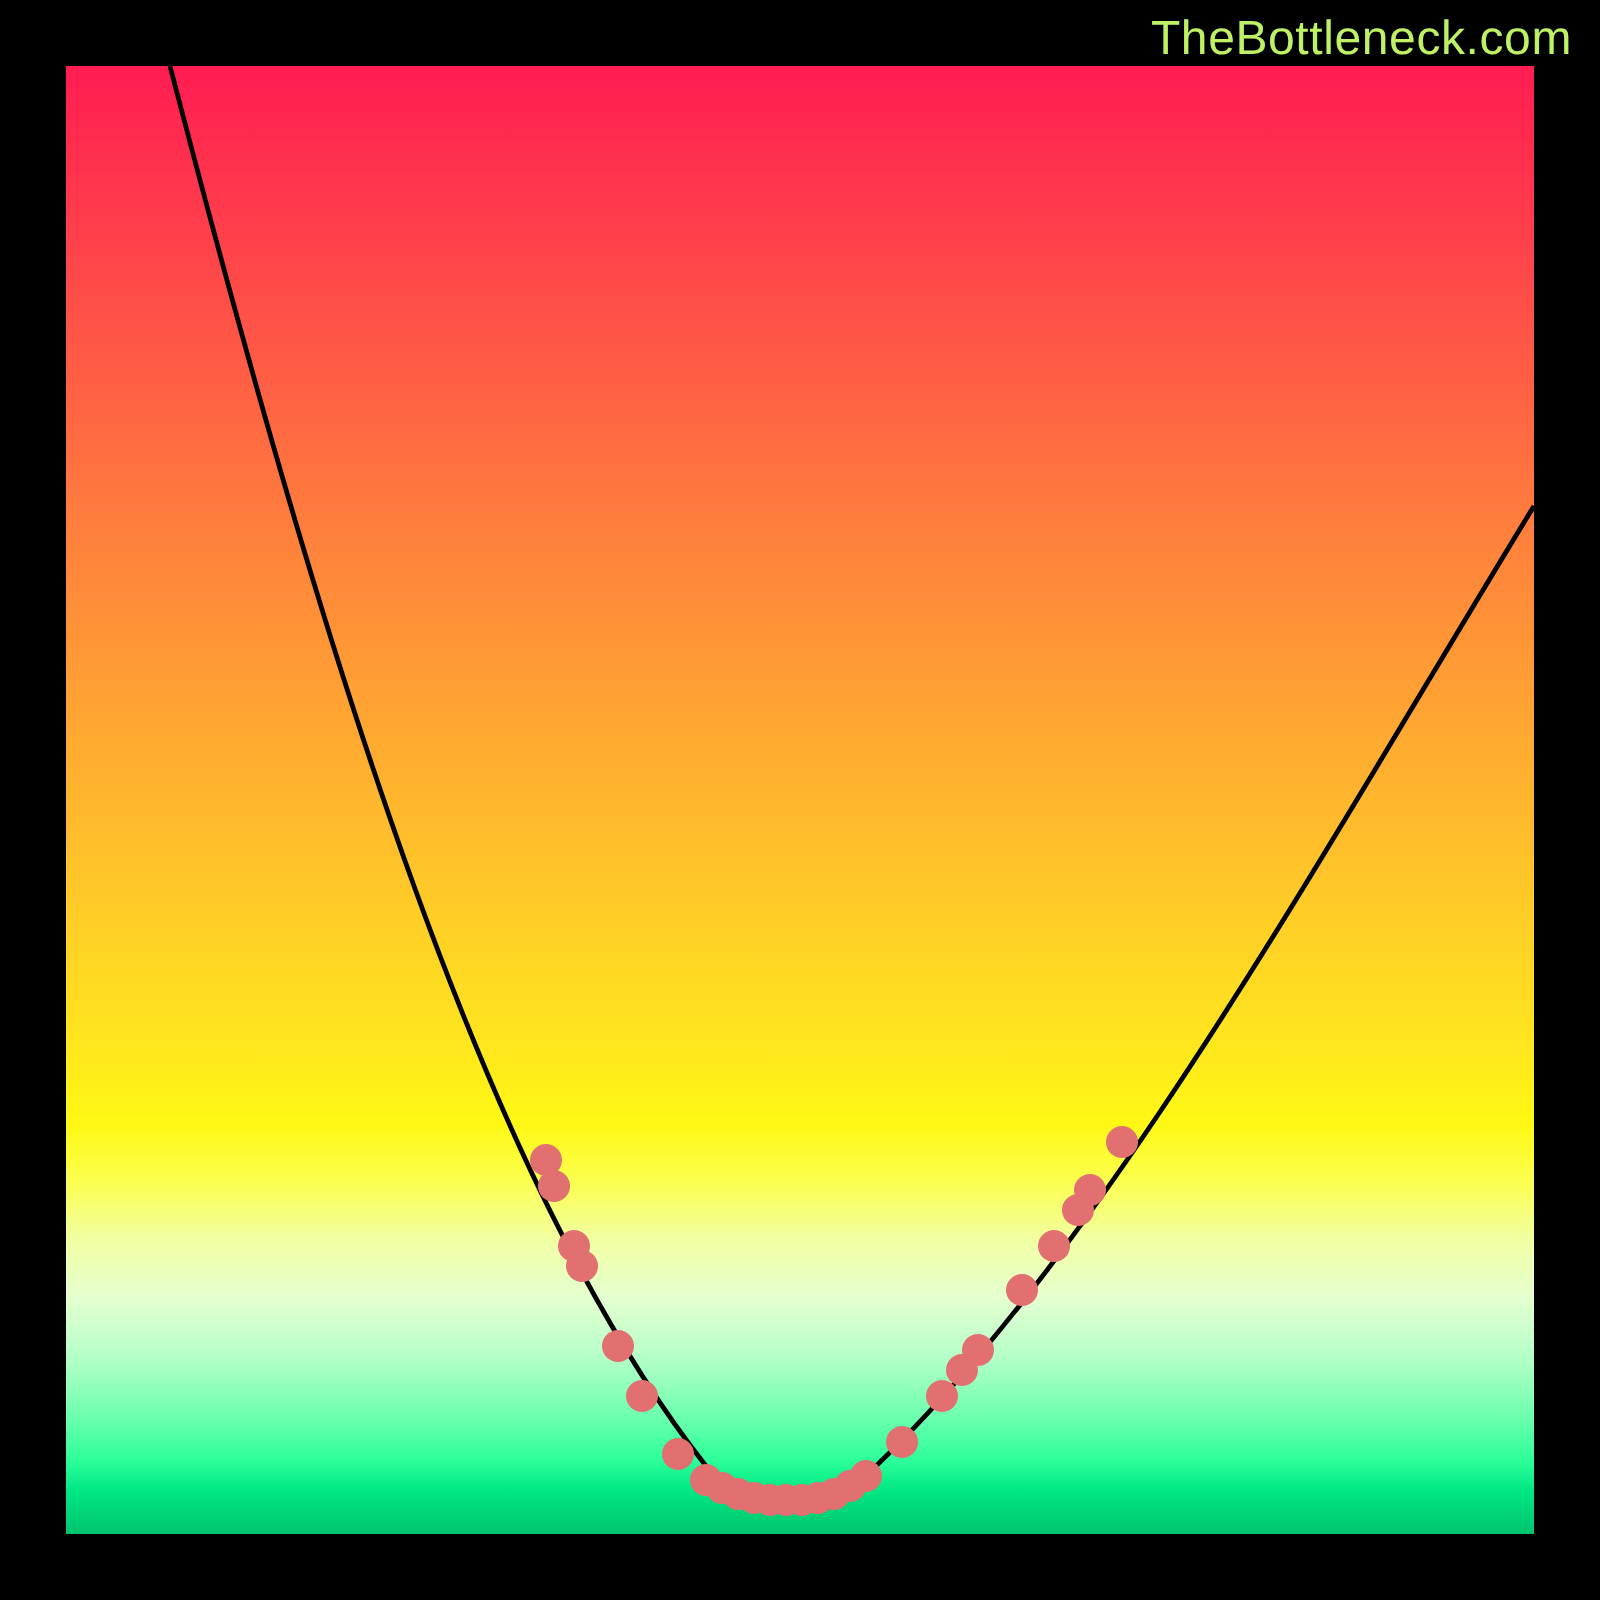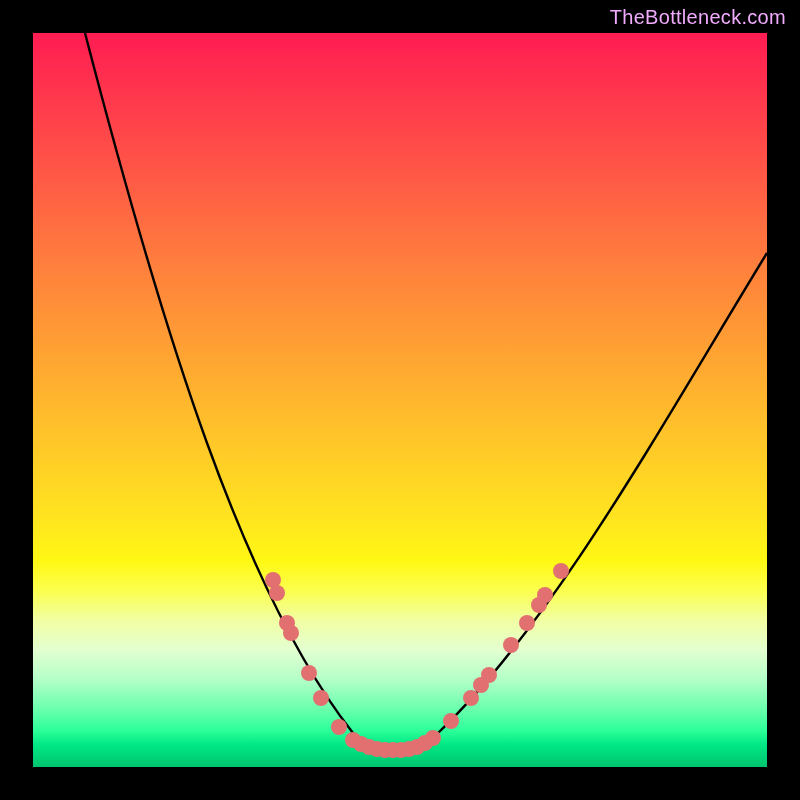--- a/index.html
+++ b/index.html
@@ -38,22 +38,22 @@
       #b4ffc8 88%,
       #6cffae 92%,
       #2dff9a 95%,
       #00e884 97%,
       #00c46e 100%);
   }
   .watermark {
     position: absolute;
     top: 6px;
     right: 14px;
-    color: #f0abfc;
-    font-size: 20px;
+    color: #bef264;
+    font-size: 24px;
     font-weight: 500;
     letter-spacing: 0.3px;
     user-select: none;
   }
   svg.curve {
     position: absolute;
     left: 33px;
     top: 33px;
     width: 734px;
     height: 734px;

